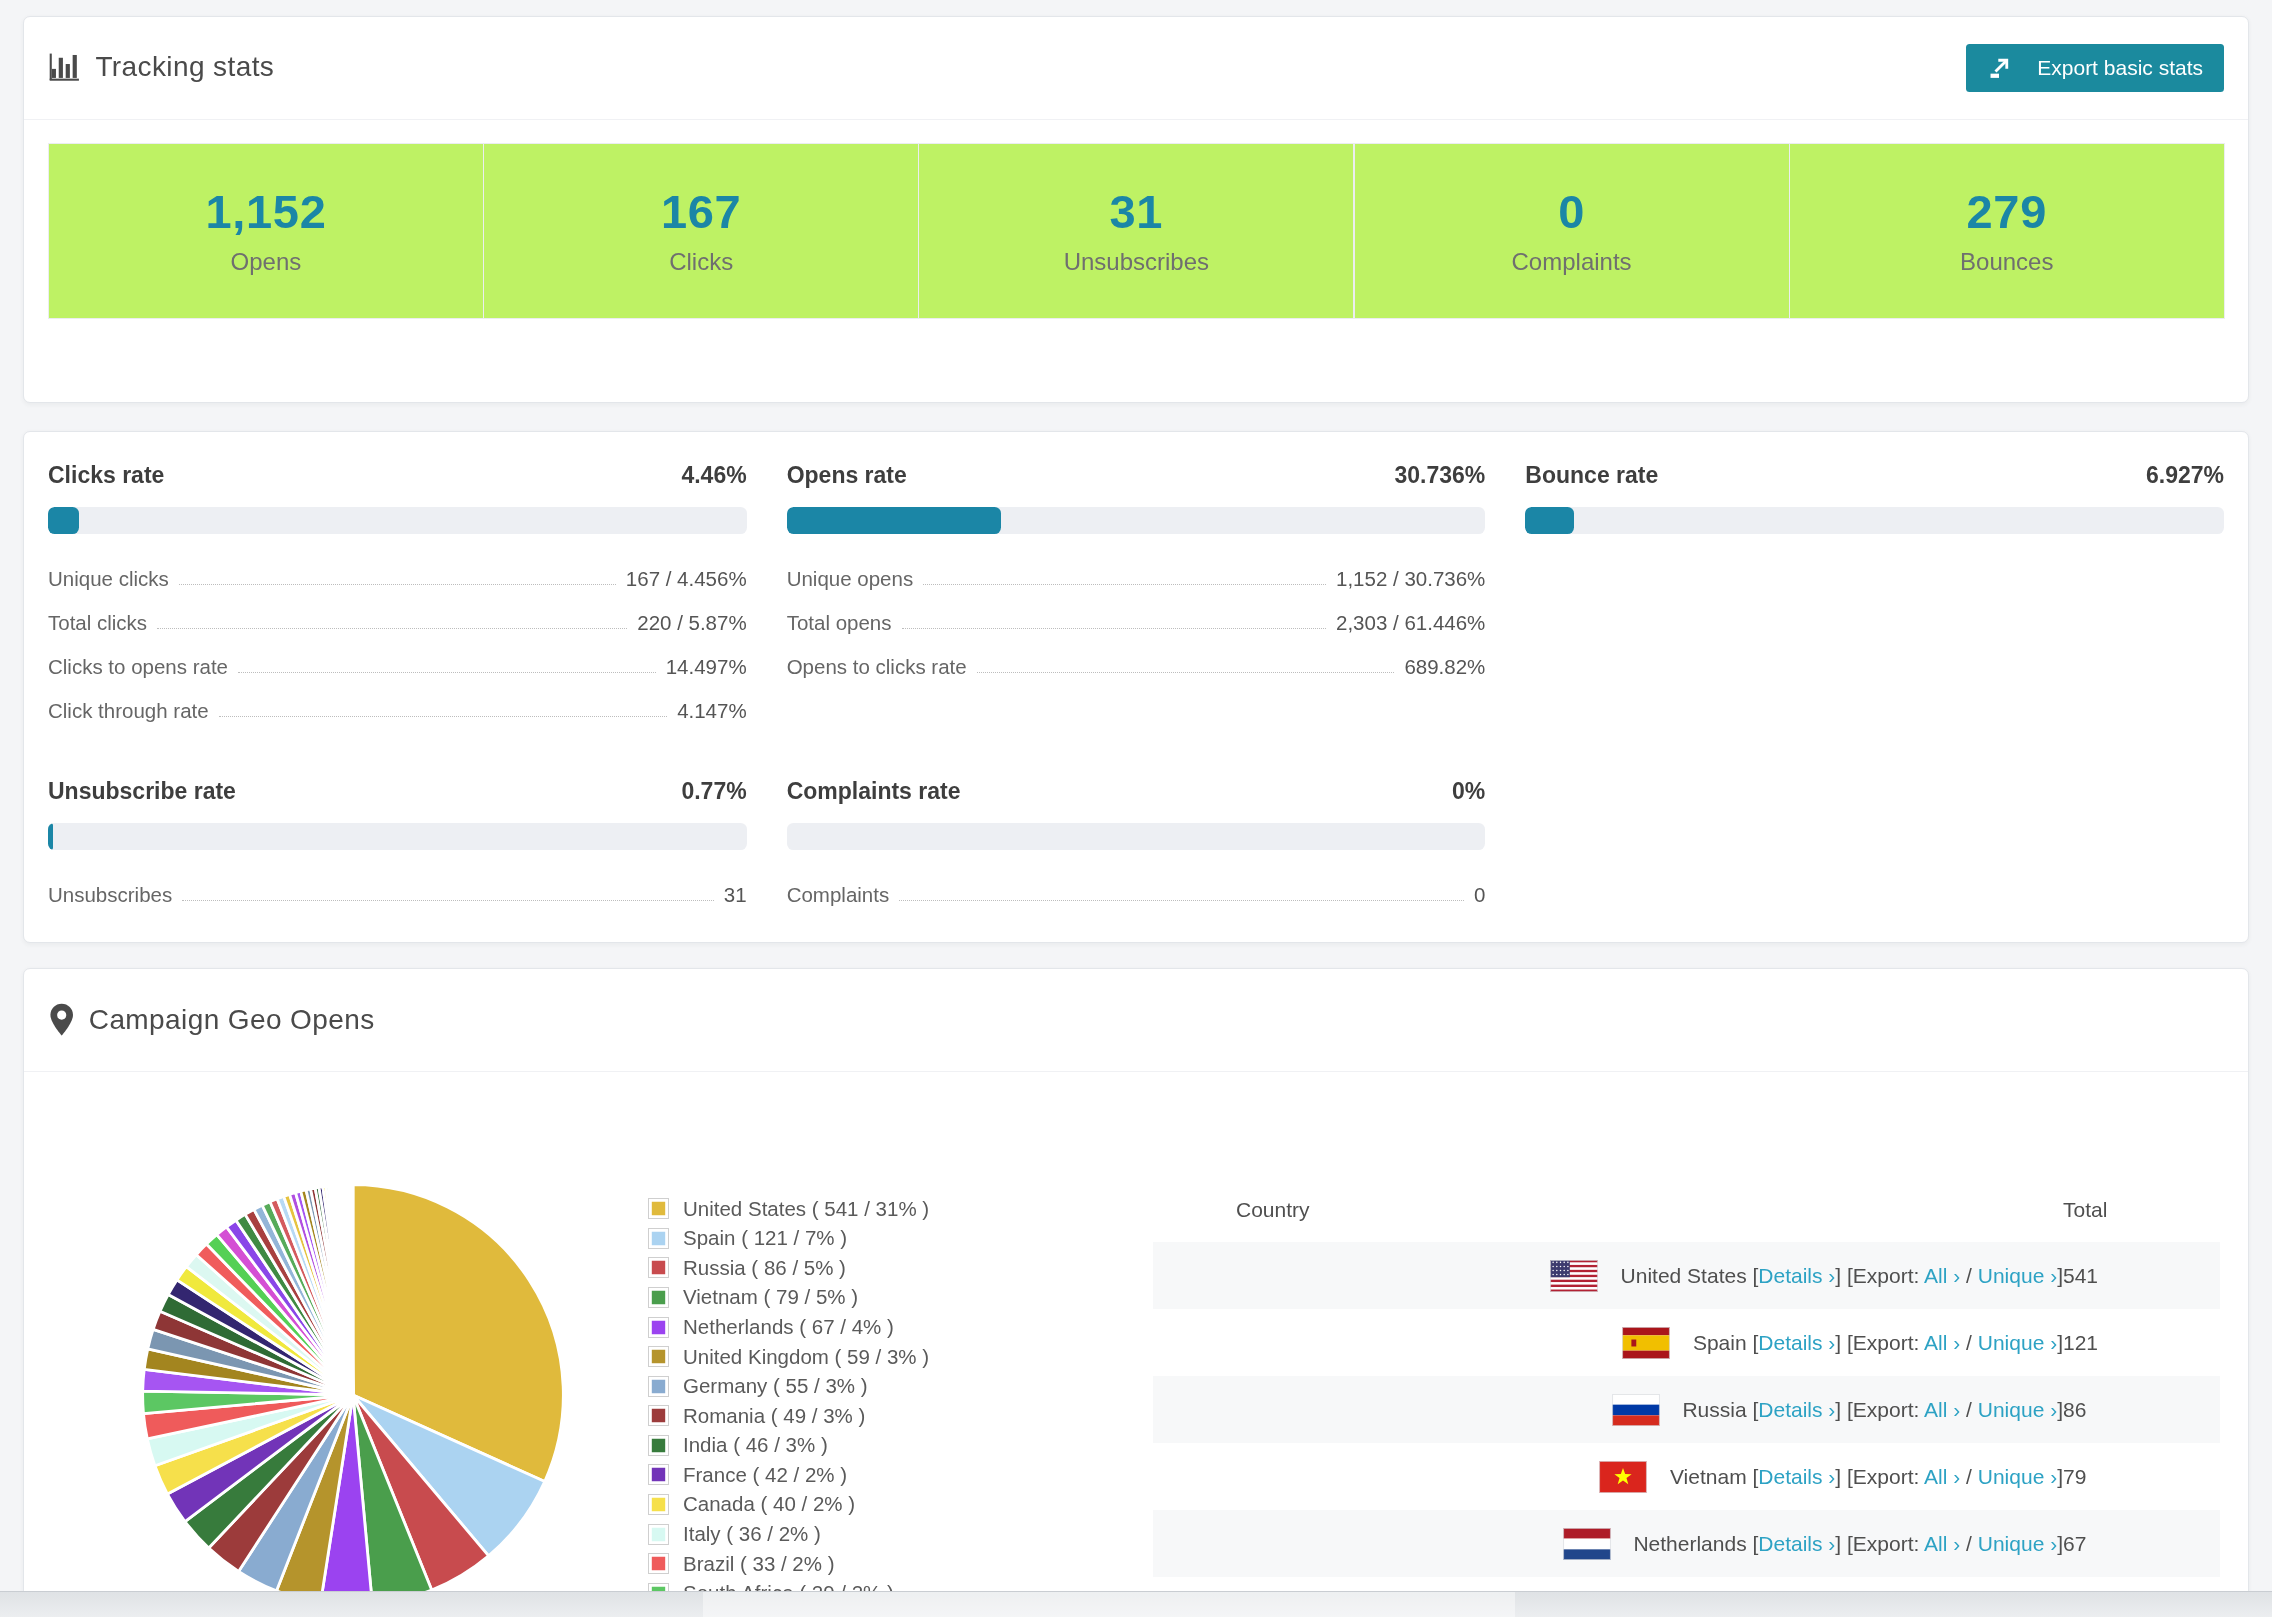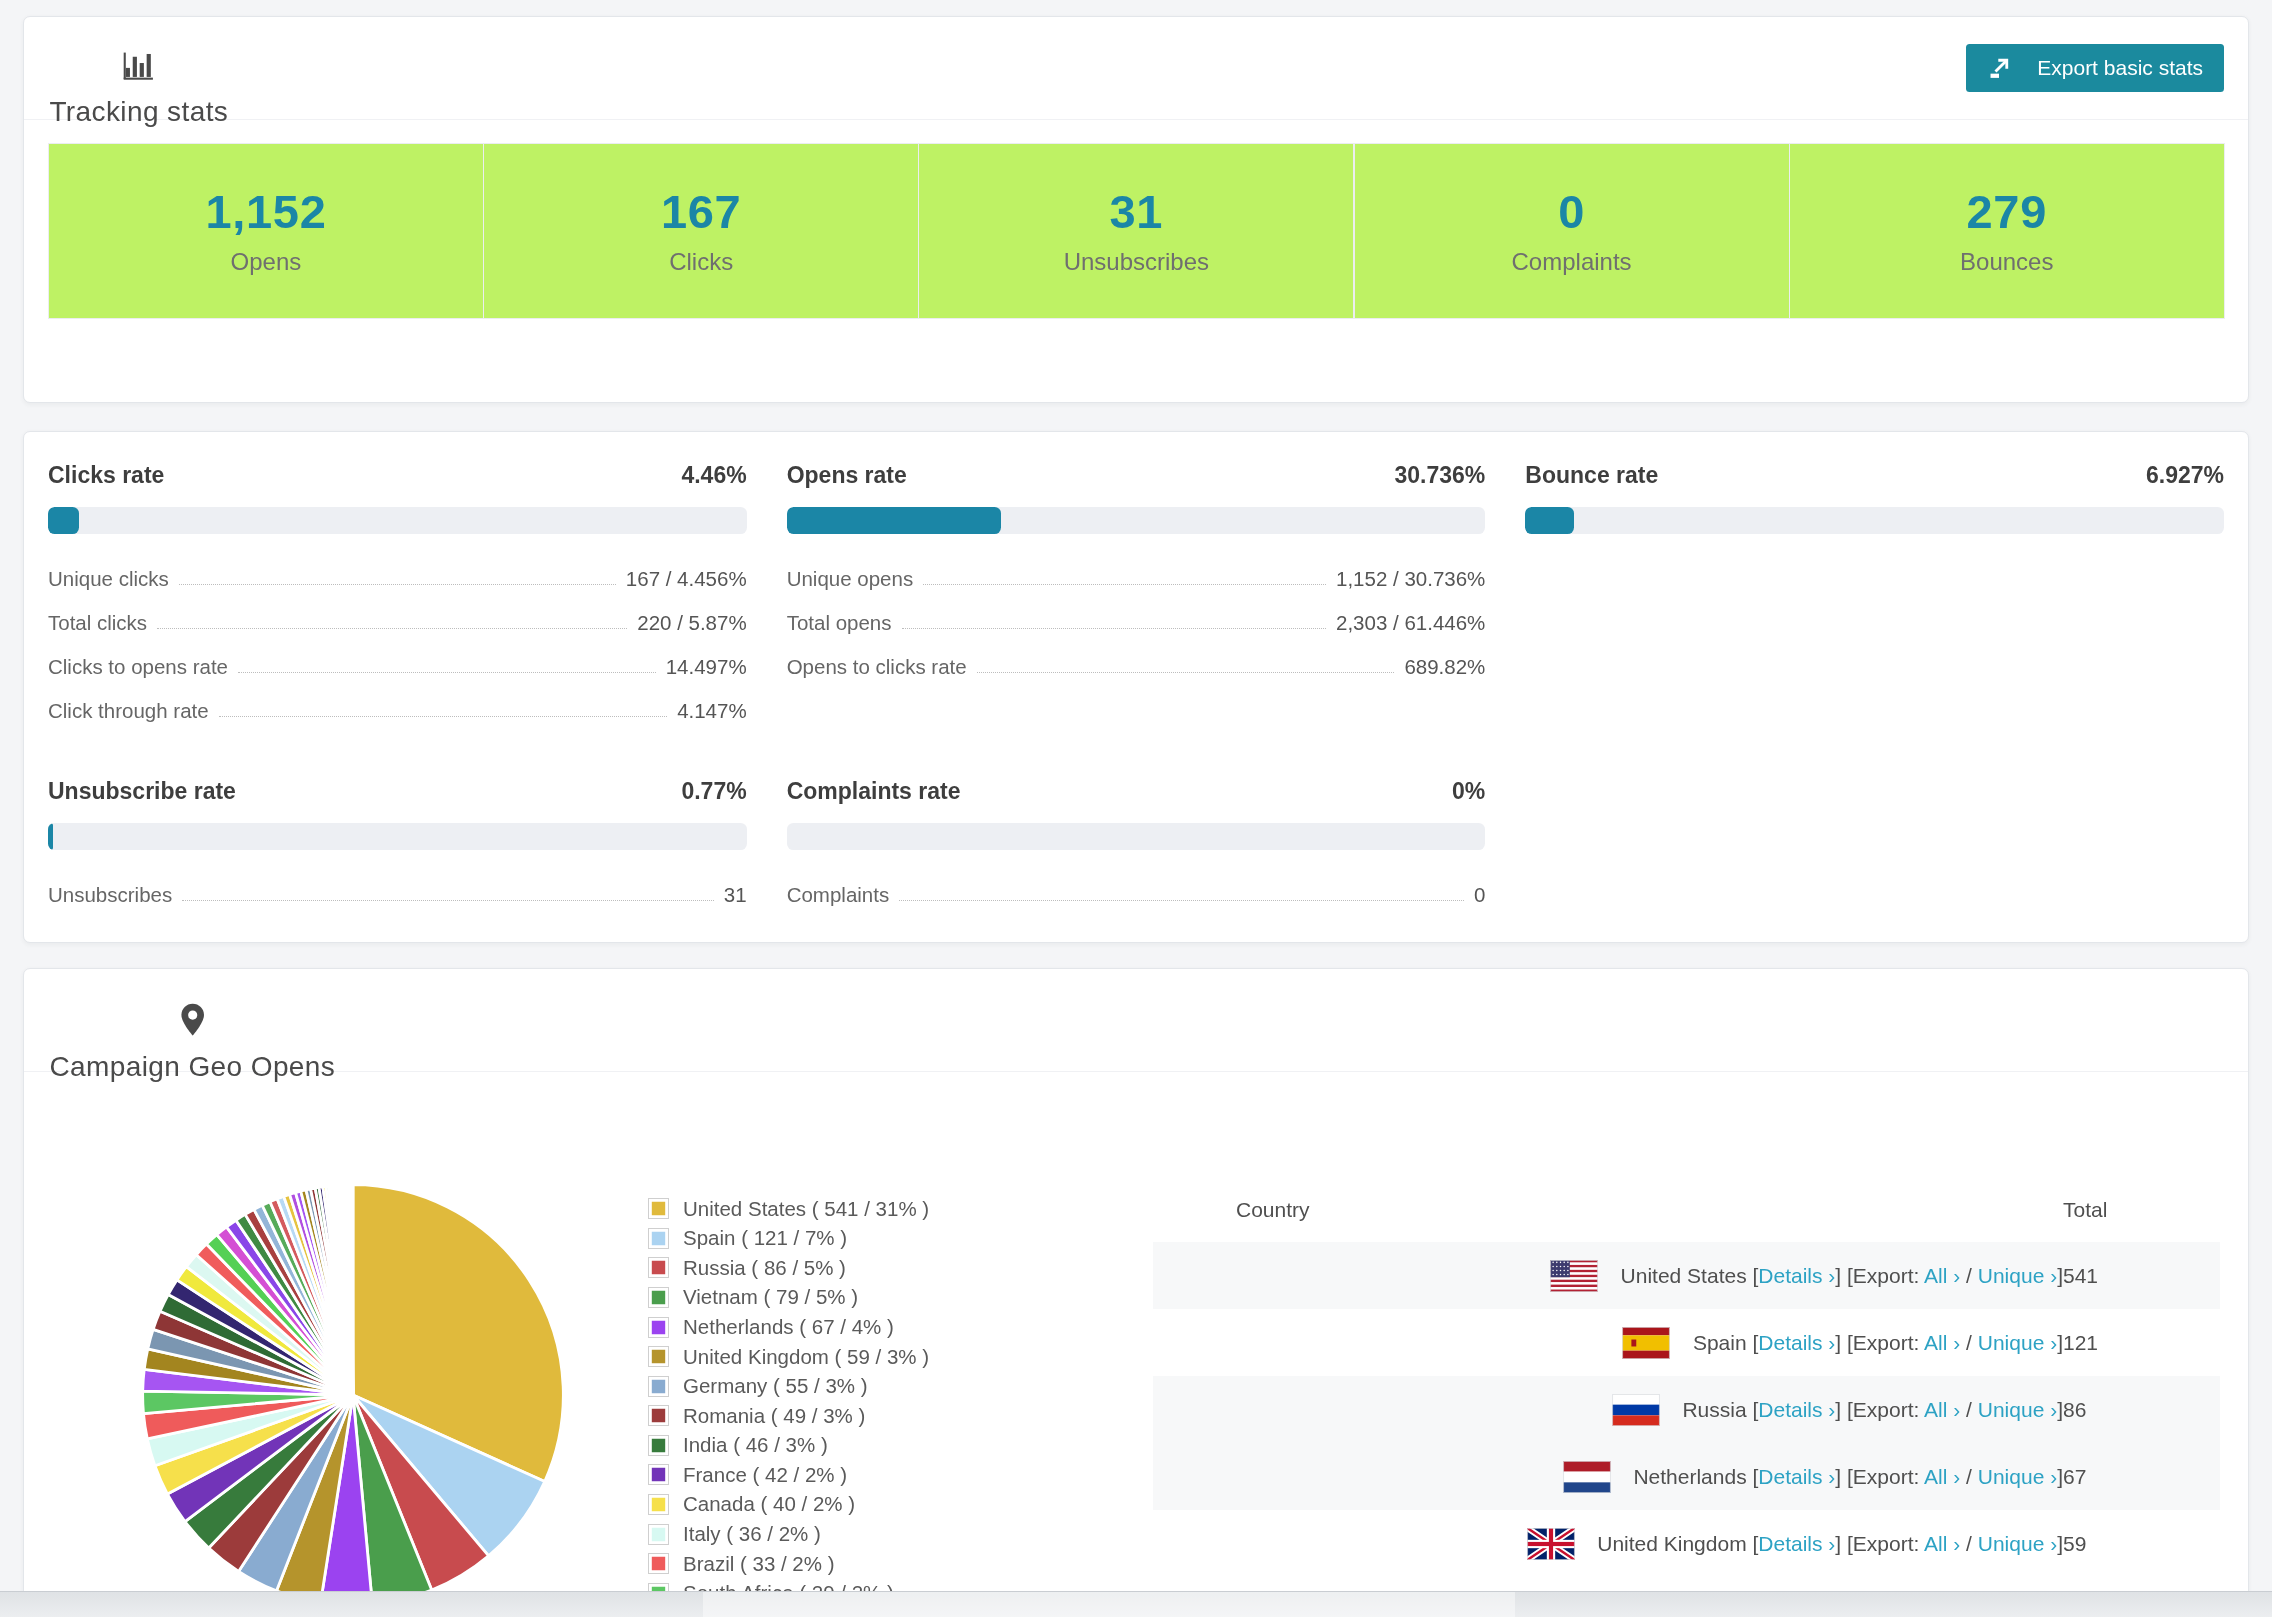--- a/index.html
+++ b/index.html
@@ -4,21 +4,21 @@
 <style>
   html,body{margin:0;padding:0;width:2273px;height:1618px;overflow:hidden;
     background:#f4f5f7;font-family:"Liberation Sans",sans-serif;-webkit-font-smoothing:antialiased;}
   .panel{position:absolute;left:23px;right:23px;background:#fff;border:1.4px solid #e3e6ea;
     border-radius:7px;box-shadow:0 1.4px 4.2px rgba(40,50,60,.05);box-sizing:border-box;}
   #tracking-panel{top:16px;height:387px;}
   #rates-panel{top:431px;height:512px;}
   #geo-panel{top:968px;height:678px;}
   .panel-head{position:relative;height:102px;border-bottom:1.4px solid #f0f1f4;}
   .panel-title{position:absolute;left:25.4px;top:34px;font-size:28px;color:#4a4a4a;letter-spacing:0.4px;
-    display:flex;align-items:center;gap:14px;flex-direction:column;}
+    display:flex;align-items:center;gap:14px;}
   .panel-title svg{flex:0 0 auto;}
   .btn-export{position:absolute;right:24px;top:27px;height:48px;background:#1b8a9e;color:#ffffff;
     border:none;border-radius:3.5px;font-size:21px;font-family:inherit;padding:0 21px;
     display:flex;align-items:center;gap:26px;cursor:pointer;}
   
   .stat-strip{position:absolute;left:24px;right:24px;top:126px;display:flex;}
   .stat-cell{flex:1;border:0.7px solid #ebedf0;margin-right:-0.7px;text-align:center;padding:40px 0 42px;background:#bef264;}
   .stat-value{font-size:47px;font-weight:bold;color:#1b86a6;letter-spacing:0.7px;}
   .stat-label{font-size:24px;color:#6f6f6f;margin-top:8.5px;}
   
@@ -418,20 +418,33 @@
                   <rect width="68" height="15.3" fill="#ffffff"></rect>
                   <rect y="15.3" width="68" height="15.3" fill="#0039A6"></rect>
                   <rect y="30.7" width="68" height="15.8" fill="#D52B1E"></rect>
                   <rect x="0.5" y="0.5" width="67" height="45" fill="none" stroke="#d8dbdf"></rect>
                 </svg>
               </span>
               <span class="cname"><span>Russia</span> [<a class="lnk" href="#">Details ›</a>] [Export: <a class="lnk" href="#">All ›</a> / <a class="lnk" href="#">Unique ›</a>]</span>
             </span>
             <span class="c-total">86</span>
           </div>
+          <div class="t-row">
+            <span class="c-country">
+              <span class="flag">
+                <svg width="48" height="32" viewBox="0 0 68 46">
+                  <rect width="68" height="46" fill="#DA251D"></rect>
+                  <polygon points="34,10 37.1,18.8 46.4,19 39,24.6 41.6,33.5 34,28.2 26.4,33.5 29,24.6 21.6,19 30.9,18.8" fill="#FFFF00"></polygon>
+                  <rect x="0.5" y="0.5" width="67" height="45" fill="none" stroke="#d8dbdf"></rect>
+                </svg>
+              </span>
+              <span class="cname"><span>Vietnam</span> [<a class="lnk" href="#">Details ›</a>] [Export: <a class="lnk" href="#">All ›</a> / <a class="lnk" href="#">Unique ›</a>]</span>
+            </span>
+            <span class="c-total">79</span>
+          </div>
           <div class="t-row alt">
             <span class="c-country">
               <span class="flag">
                 <svg width="48" height="32" viewBox="0 0 68 46">
                   <rect width="68" height="15.3" fill="#AE1C28"></rect>
                   <rect y="15.3" width="68" height="15.3" fill="#ffffff"></rect>
                   <rect y="30.7" width="68" height="15.8" fill="#21468B"></rect>
                   <rect x="0.5" y="0.5" width="67" height="45" fill="none" stroke="#d8dbdf"></rect>
                 </svg>
               </span>

